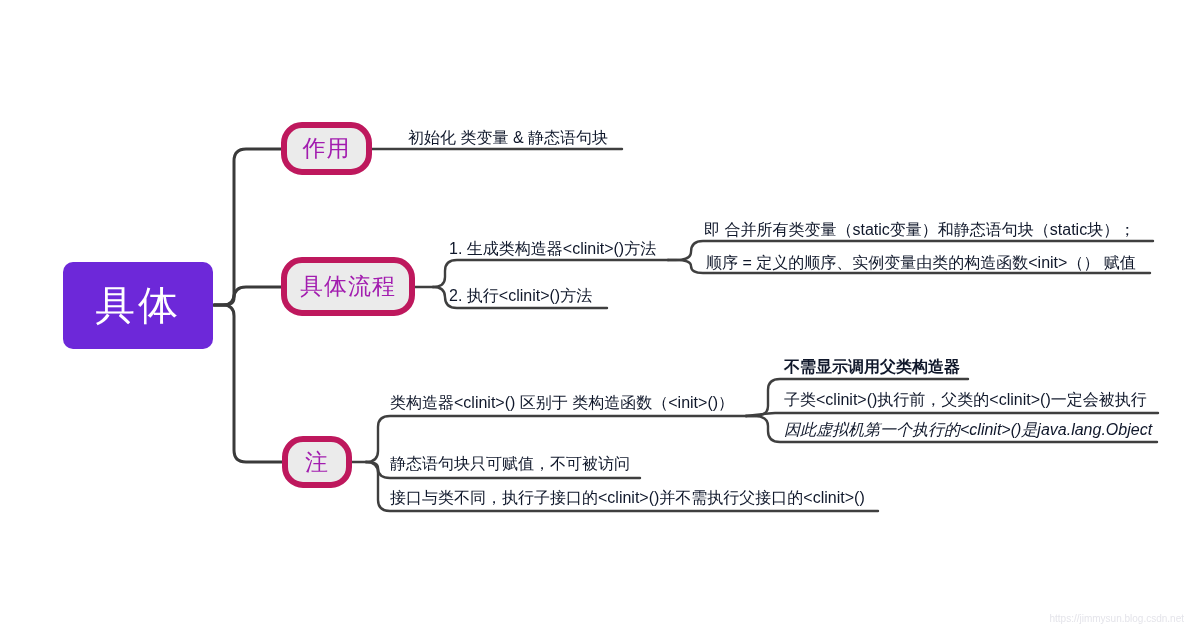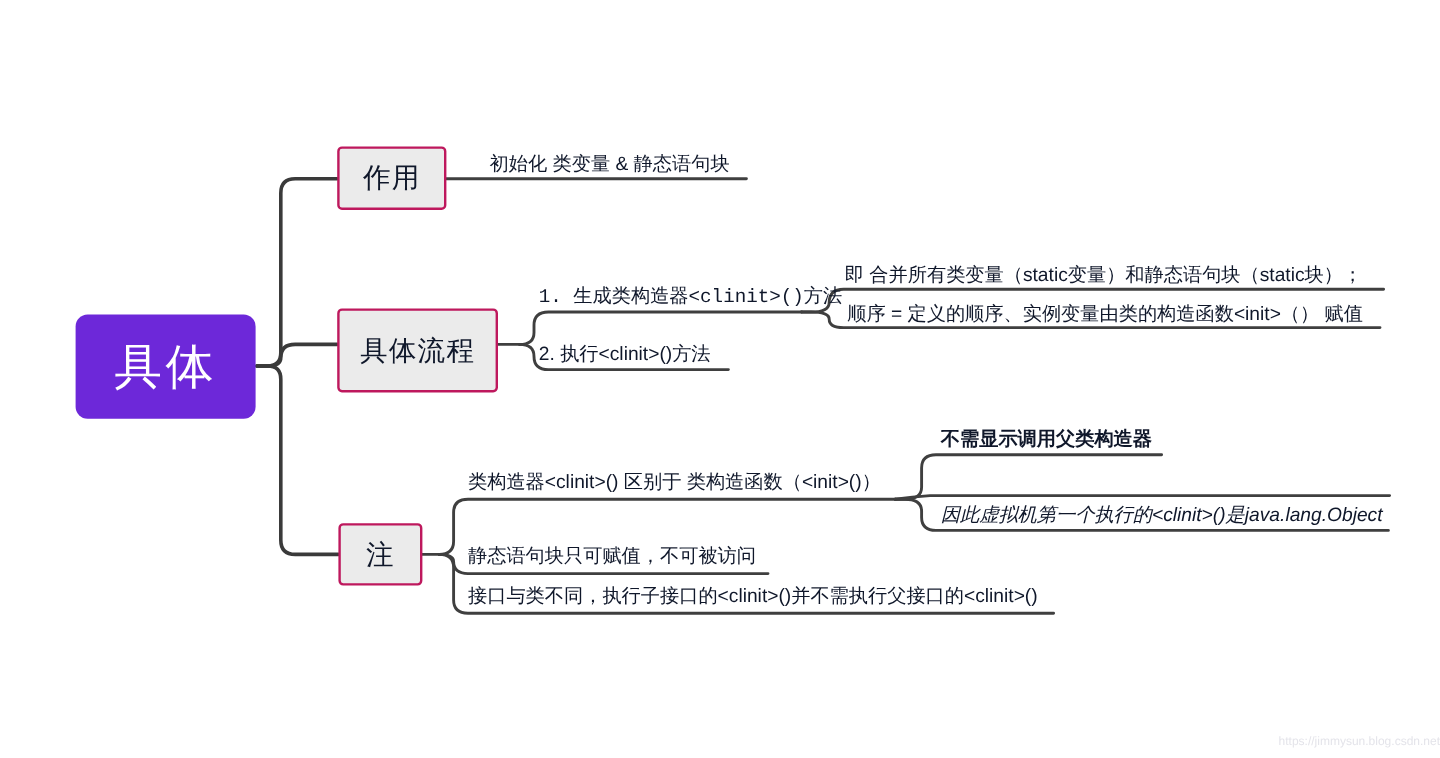--- a/index.html
+++ b/index.html
@@ -3,24 +3,24 @@
 <meta charset="utf-8">
 <style>
   html,body{margin:0;padding:0;background:#ffffff;}
   body{font-family:"Liberation Sans","DejaVu Sans",sans-serif;}
   #canvas{position:relative;width:1200px;height:632px;background:#ffffff;overflow:hidden;}
   #connectors{position:absolute;left:0;top:0;width:1200px;height:632px;}
   .node-box{
     position:absolute;
     display:flex;align-items:center;justify-content:center;
     background:#ebebeb;
-    border:2px solid #be185d;
-    border-radius:4px;
+    border:6px solid #be185d;
+    border-radius:21px;
     box-sizing:border-box;
-    font-size:23px;color:#0f172a;
+    font-size:23px;color:#a21caf;
     letter-spacing:1px;
     z-index:2;
   }
   .root-box{
     position:absolute;
     display:flex;align-items:center;justify-content:center;
     background:#6d28d9;
     border:none;border-radius:10px;
     box-sizing:border-box;
     font-size:40px;color:#ffffff;
@@ -30,21 +30,21 @@
   .leaf{
     position:absolute;
     white-space:nowrap;
     font-size:16px;
     color:#0f172a;
     line-height:1.1;
     z-index:2;
   }
   .watermark{
     position:absolute;
-    right:0;bottom:8px;
+    right:16px;bottom:8px;
     font-size:10px;
     color:#e4e4ea;
     z-index:1;
   }
 </style>
 </head>
 <body>
 
 <div id="canvas">
 
@@ -76,34 +76,35 @@
       <path d="M746,416 L754,416 Q768,416 768,406 L768,390 Q768,379 780,379 L968,379"></path>
       <path d="M746,416 Q760,414 775,413 L1158,413"></path>
       <path d="M746,416 L754,416 Q768,416 768,426 L768,431 Q768,442 780,442 L1157,442"></path>
     </g>
   </svg>
 
   <div class="root-box" style="left:63px;top:262px;width:150px;height:87px;">具体</div>
 
   <div class="node-box" style="left:281px;top:122px;width:91px;height:53px;">作用</div>
 
-  <div class="node-box" style="left:281px;top:257px;width:134px;height:70px;">具体流程</div>
+  <div class="node-box" style="left:281px;top:257px;width:134px;height:59px;">具体流程</div>
 
   <div class="node-box" style="left:282px;top:436px;width:70px;height:52px;">注</div>
 
   <div class="leaf" style="left:408px;top:129px;">初始化 类变量 &amp; 静态语句块</div>
 
-  <div class="leaf" style="left:449px;top:240px;font-family:Liberation Mono, monospace;">1. 生成类构造器&lt;clinit&gt;()方法</div>
+  <div class="leaf" style="left:449px;top:240px;">1. 生成类构造器&lt;clinit&gt;()方法</div>
   <div class="leaf" style="left:449px;top:287px;">2. 执行&lt;clinit&gt;()方法</div>
 
   <div class="leaf" style="left:704px;top:221px;">即 合并所有类变量（static变量）和静态语句块（static块）；</div>
   <div class="leaf" style="left:390px;top:394px;">类构造器&lt;clinit&gt;() 区别于 类构造函数（&lt;init&gt;()）</div>
 
   <div class="leaf" style="left:706px;top:254px;">顺序 = 定义的顺序、实例变量由类的构造函数&lt;init&gt;（） 赋值</div>
   <div class="leaf" style="left:390px;top:455px;">静态语句块只可赋值，不可被访问</div>
   <div class="leaf" style="left:390px;top:489px;">接口与类不同，执行子接口的&lt;clinit&gt;()并不需执行父接口的&lt;clinit&gt;()</div>
 
   <div class="leaf" style="left:784px;top:358px;font-weight:bold;">不需显示调用父类构造器</div>
+  <div class="leaf" style="left:784px;top:391px;">子类&lt;clinit&gt;()执行前，父类的&lt;clinit&gt;()一定会被执行</div>
   <div class="leaf" style="left:784px;top:421px;font-style:italic;">因此虚拟机第一个执行的&lt;clinit&gt;()是java.lang.Object</div>
 
   <div class="watermark">https://jimmysun.blog.csdn.net</div>
 
 </div>
 
 </body></html>

